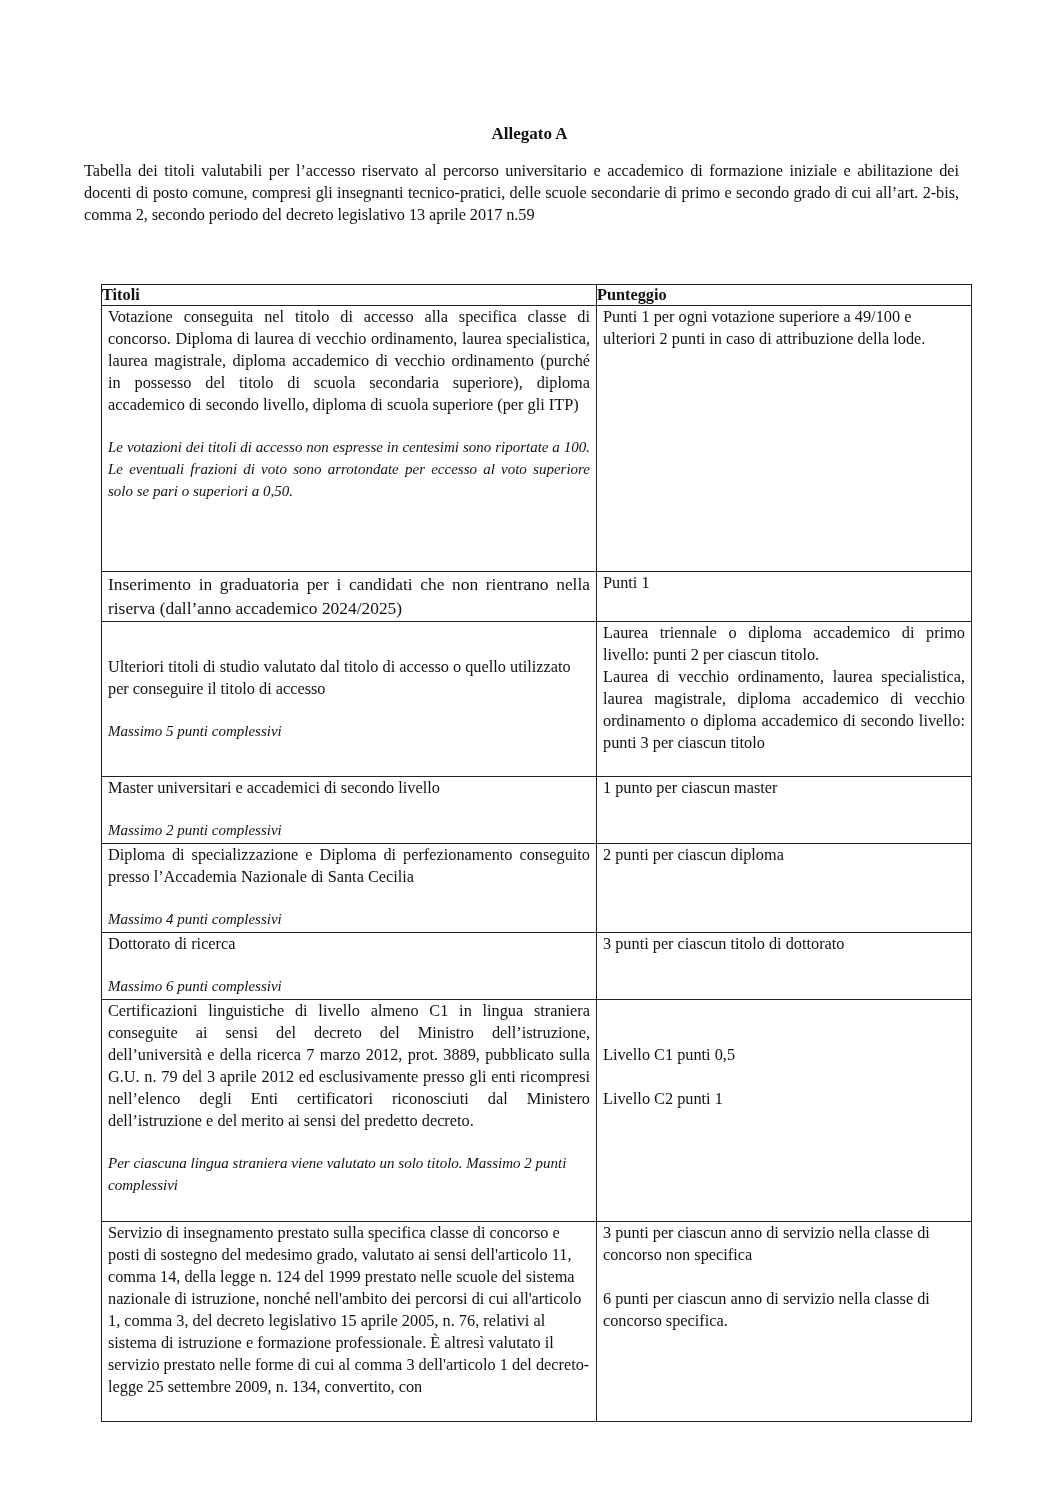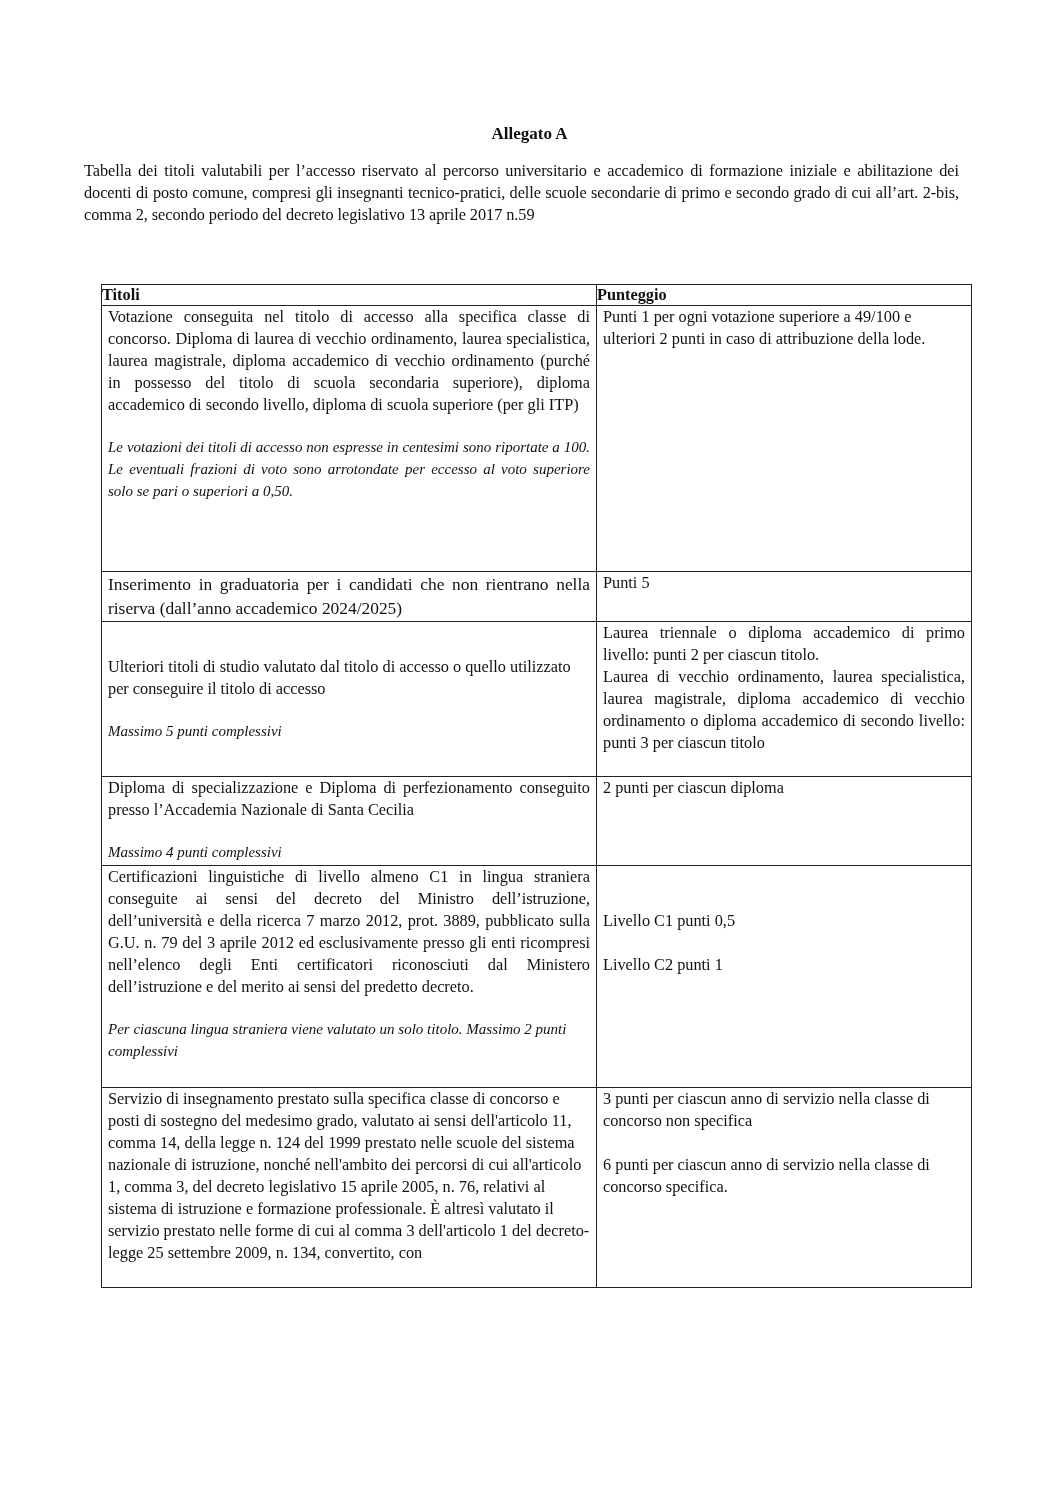--- a/index.html
+++ b/index.html
@@ -60,48 +60,68 @@
     <td>
       <div>Punti 1 per ogni votazione superiore a 49/100 e ulteriori 2 punti in caso di attribuzione della lode.</div>
     </td>
   </tr>
 
   <tr style="height:50px;">
     <td>
       <div class="just big">Inserimento in graduatoria per i candidati che non rientrano nella riserva (dall’anno accademico 2024/2025)</div>
     </td>
     <td>
-      <div>Punti 5</div>
+      <div>Punti 1</div>
     </td>
   </tr>
 
   <tr style="height:155px;">
     <td class="vcenter">
       <div>Ulteriori titoli di studio valutato dal titolo di accesso o quello utilizzato per conseguire il titolo di accesso</div>
       <div class="gap"></div>
       <div class="note">Massimo 5 punti complessivi</div>
     </td>
     <td>
       <div class="just">Laurea triennale o diploma accademico di primo livello: punti 2 per ciascun titolo.</div>
       <div class="just">Laurea di vecchio ordinamento, laurea specialistica, laurea magistrale, diploma accademico di vecchio ordinamento o diploma accademico di secondo livello: punti 3 per ciascun titolo</div>
     </td>
   </tr>
 
+  <tr style="height:67px;">
+    <td>
+      <div>Master universitari e accademici di secondo livello</div>
+      <div class="gap"></div>
+      <div class="note">Massimo 2 punti complessivi</div>
+    </td>
+    <td>
+      <div>1 punto per ciascun master</div>
+    </td>
+  </tr>
 
   <tr style="height:89px;">
     <td>
       <div class="just">Diploma di specializzazione e Diploma di perfezionamento conseguito presso l’Accademia Nazionale di Santa Cecilia</div>
       <div class="gap"></div>
       <div class="note">Massimo 4 punti complessivi</div>
     </td>
     <td>
       <div>2 punti per ciascun diploma</div>
     </td>
   </tr>
 
+  <tr style="height:67px;">
+    <td>
+      <div>Dottorato di ricerca</div>
+      <div class="gap"></div>
+      <div class="note">Massimo 6 punti complessivi</div>
+    </td>
+    <td>
+      <div>3 punti per ciascun titolo di dottorato</div>
+    </td>
+  </tr>
 
   <tr style="height:222px;">
     <td>
       <div class="just">Certificazioni linguistiche di livello almeno C1 in lingua straniera conseguite ai sensi del decreto del Ministro dell’istruzione, dell’università e della ricerca 7 marzo 2012, prot. 3889, pubblicato sulla G.U. n. 79 del 3 aprile 2012 ed esclusivamente presso gli enti ricompresi nell’elenco degli Enti certificatori riconosciuti dal Ministero dell’istruzione e del merito ai sensi del predetto decreto.</div>
       <div class="gap"></div>
       <div class="note">Per ciascuna lingua straniera viene valutato un solo titolo. Massimo 2 punti complessivi</div>
     </td>
     <td style="padding-top:44px;">
       <div>Livello C1 punti 0,5</div>
       <div class="gap" style="height:22px;"></div>

